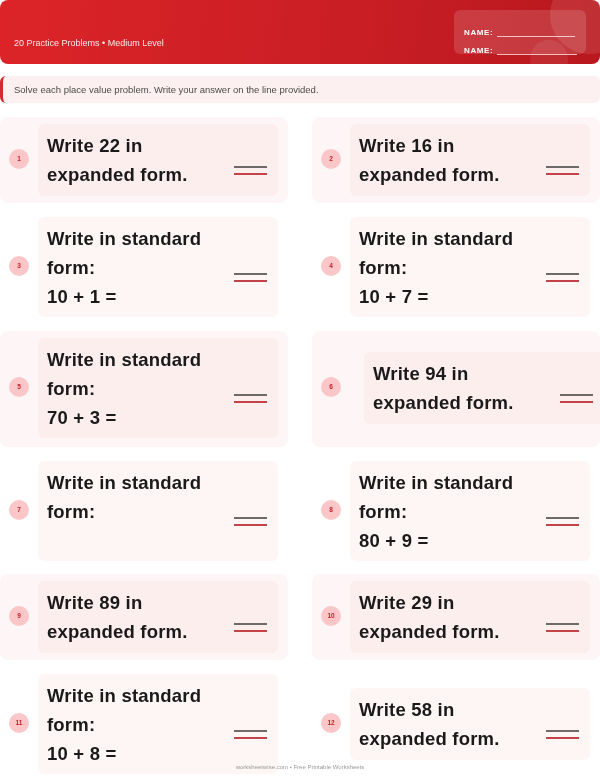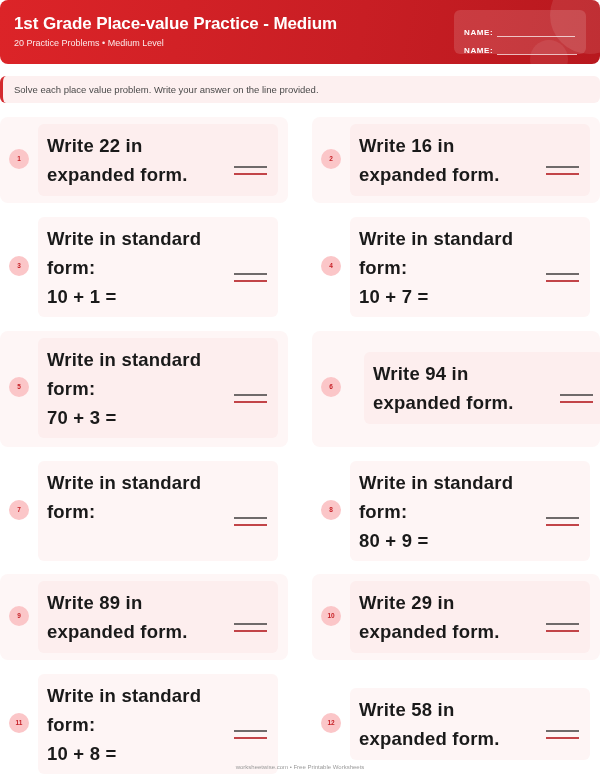--- a/index.html
+++ b/index.html
@@ -48,21 +48,20 @@
   .ans .r { height: 2px; background: #c24448; margin-top: 5px; }
 
   .footer { position: absolute; left: 0; top: 764px; width: 600px; text-align: center; font-size: 6px; color: #9a9a9a; }
 </style>
 </head>
 <body>
 
 <div class="header">
   <div class="circle1"></div>
   <div class="circle2"></div>
-  <div class="title">1st Grade Place-value Practice - Medium</div>
   <div class="subtitle">20 Practice Problems • Medium Level</div>
   <div class="namebox">
     <div class="nb-row r1">
       <span>NAME:</span>
       <span class="line"></span>
     </div>
     <div class="nb-row r2">
       <span>NAME:</span>
       <span class="line"></span>
     </div>

